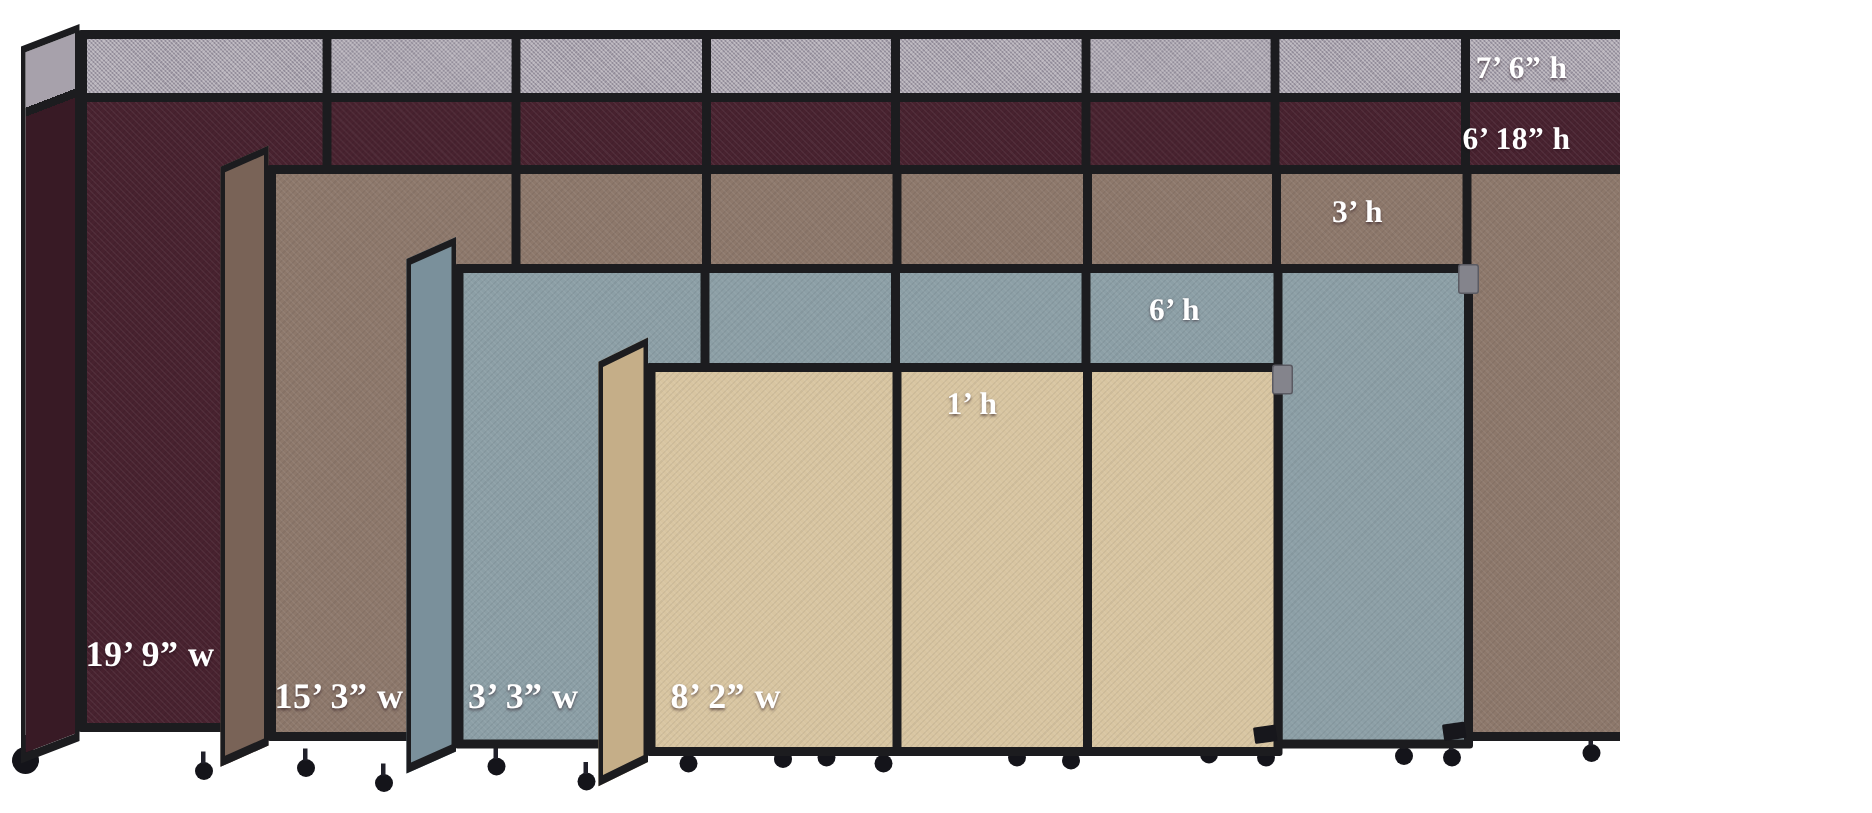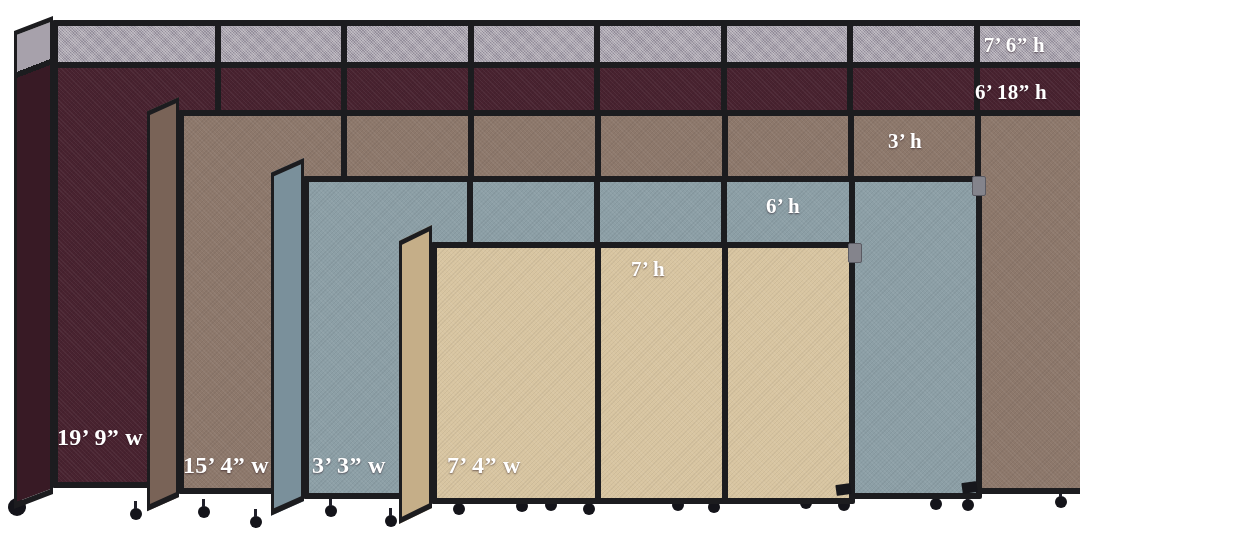--- a/index.html
+++ b/index.html
@@ -174,19 +174,19 @@
     <div class="foot" style="left:1106px;top:474px;width:17px;height:15px;transform:rotate(-8deg)"></div>
     <div class="foot" style="left:836px;top:484px;width:15px;height:11px;transform:rotate(-8deg)"></div>
     <div class="foot" style="left:962px;top:482px;width:15px;height:11px;transform:rotate(-8deg)"></div>
     <div class="foot" style="left:1086px;top:478px;width:15px;height:11px;transform:rotate(-8deg)"></div>
   </div>
 
   <div class="lbl lbl-h" style="top:33px;right:35px">7’ 6” h</div>
   <div class="lbl lbl-h" style="top:80px;right:33px">6’ 18” h</div>
   <div class="lbl lbl-h" style="top:129px;right:158px">3’ h</div>
   <div class="lbl lbl-h" style="top:194px;right:280px">6’ h</div>
-  <div class="lbl lbl-h" style="top:257px;right:415px">7’ h</div>
+  <div class="lbl lbl-h" style="top:257px;right:415px">1’ h</div>
   <div class="lbl lbl-w" style="top:424px;left:57px">19’ 9” w</div>
-  <div class="lbl lbl-w" style="top:452px;left:183px">15’ 4” w</div>
+  <div class="lbl lbl-w" style="top:452px;left:183px">15’ 3” w</div>
   <div class="lbl lbl-w" style="top:452px;left:312px">3’ 3” w</div>
-  <div class="lbl lbl-w" style="top:452px;left:447px">7’ 4” w</div>
+  <div class="lbl lbl-w" style="top:452px;left:447px">8’ 2” w</div>
 
 </div>
 
 </body></html>

